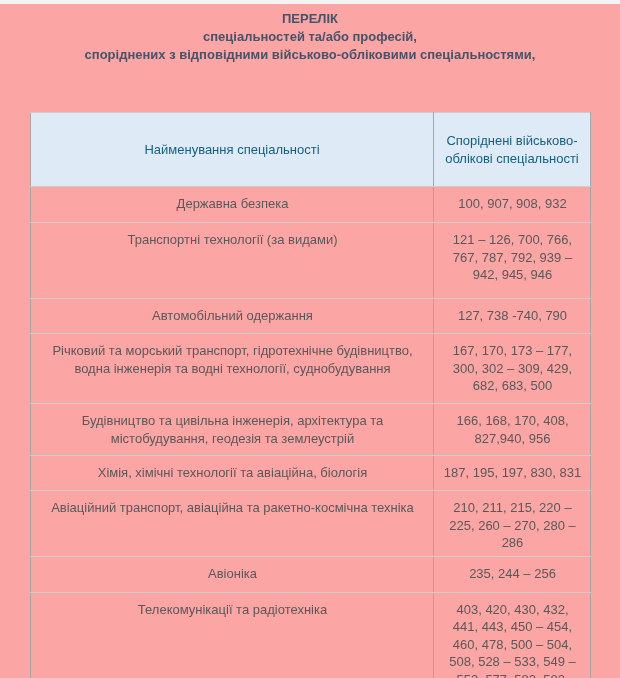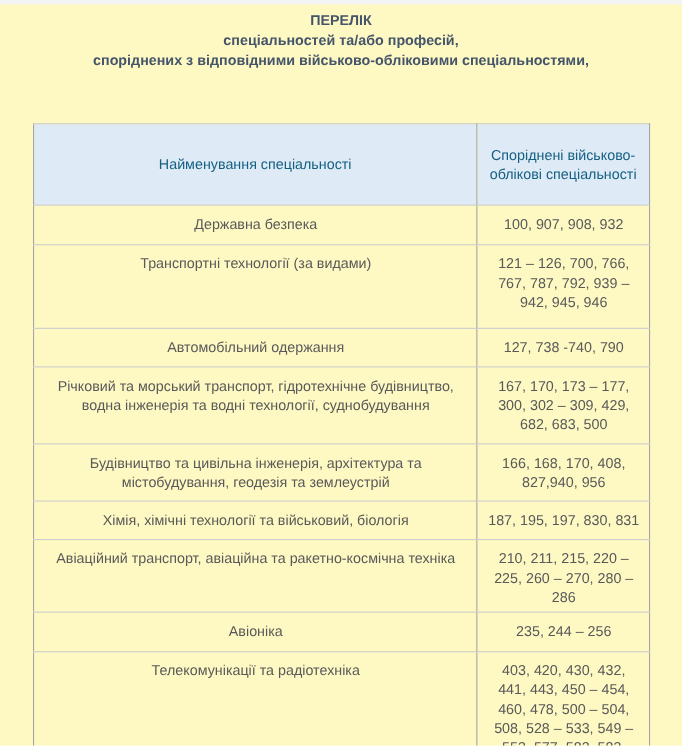--- a/index.html
+++ b/index.html
@@ -1,20 +1,20 @@
 <!DOCTYPE html>
 <html><head>
 <meta charset="utf-8">
 <style>
   html, body { margin: 0; padding: 0; background: #ffffff; }
   .page {
     position: relative;
     width: 620px;
     height: 678px;
-    background: #fef9c3;
+    background: #fca5a5;
     overflow: hidden;
     font-family: "Liberation Sans", "DejaVu Sans", sans-serif;
   }
   .top-strip {
     position: absolute;
     top: 0; left: 0;
     width: 100%;
     height: 4px;
     background: #f4f4f4;
   }
@@ -100,21 +100,21 @@
       </tr>
       <tr style="height:70px">
         <td>Річковий та морський транспорт, гідротехнічне будівництво, водна інженерія та водні технології, суднобудування</td>
         <td>167, 170, 173 – 177, 300, 302 – 309, 429, 682, 683, 500</td>
       </tr>
       <tr style="height:52px">
         <td>Будівництво та цивільна інженерія, архітектура та містобудування, геодезія та землеустрій</td>
         <td>166, 168, 170, 408, 827,940, 956</td>
       </tr>
       <tr style="height:35px">
-        <td>Хімія, хімічні технології та військовий, біологія</td>
+        <td>Хімія, хімічні технології та авіаційна, біологія</td>
         <td>187, 195, 197, 830, 831</td>
       </tr>
       <tr style="height:52px">
         <td>Авіаційний транспорт, авіаційна та ракетно-космічна техніка</td>
         <td>210, 211, 215, 220 – 225, 260 – 270, 280 – 286</td>
       </tr>
       <tr style="height:36px">
         <td>Авіоніка</td>
         <td>235, 244 – 256</td>
       </tr>

